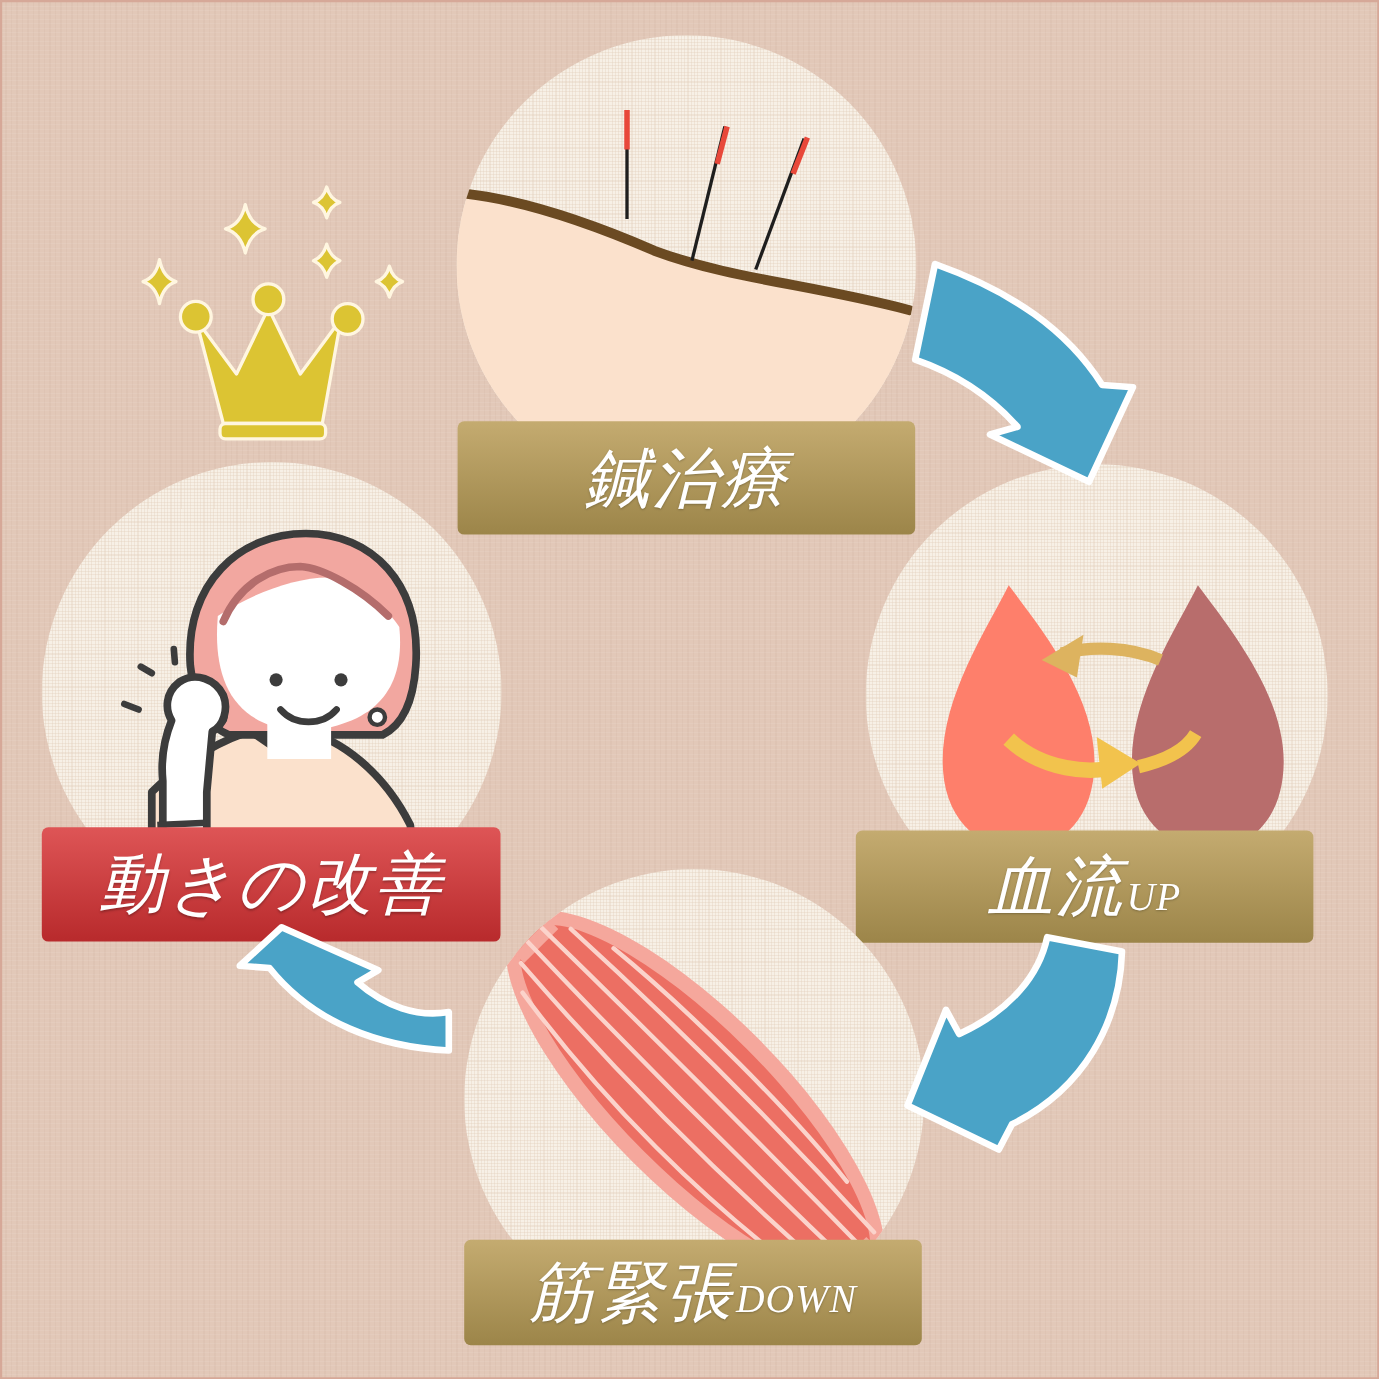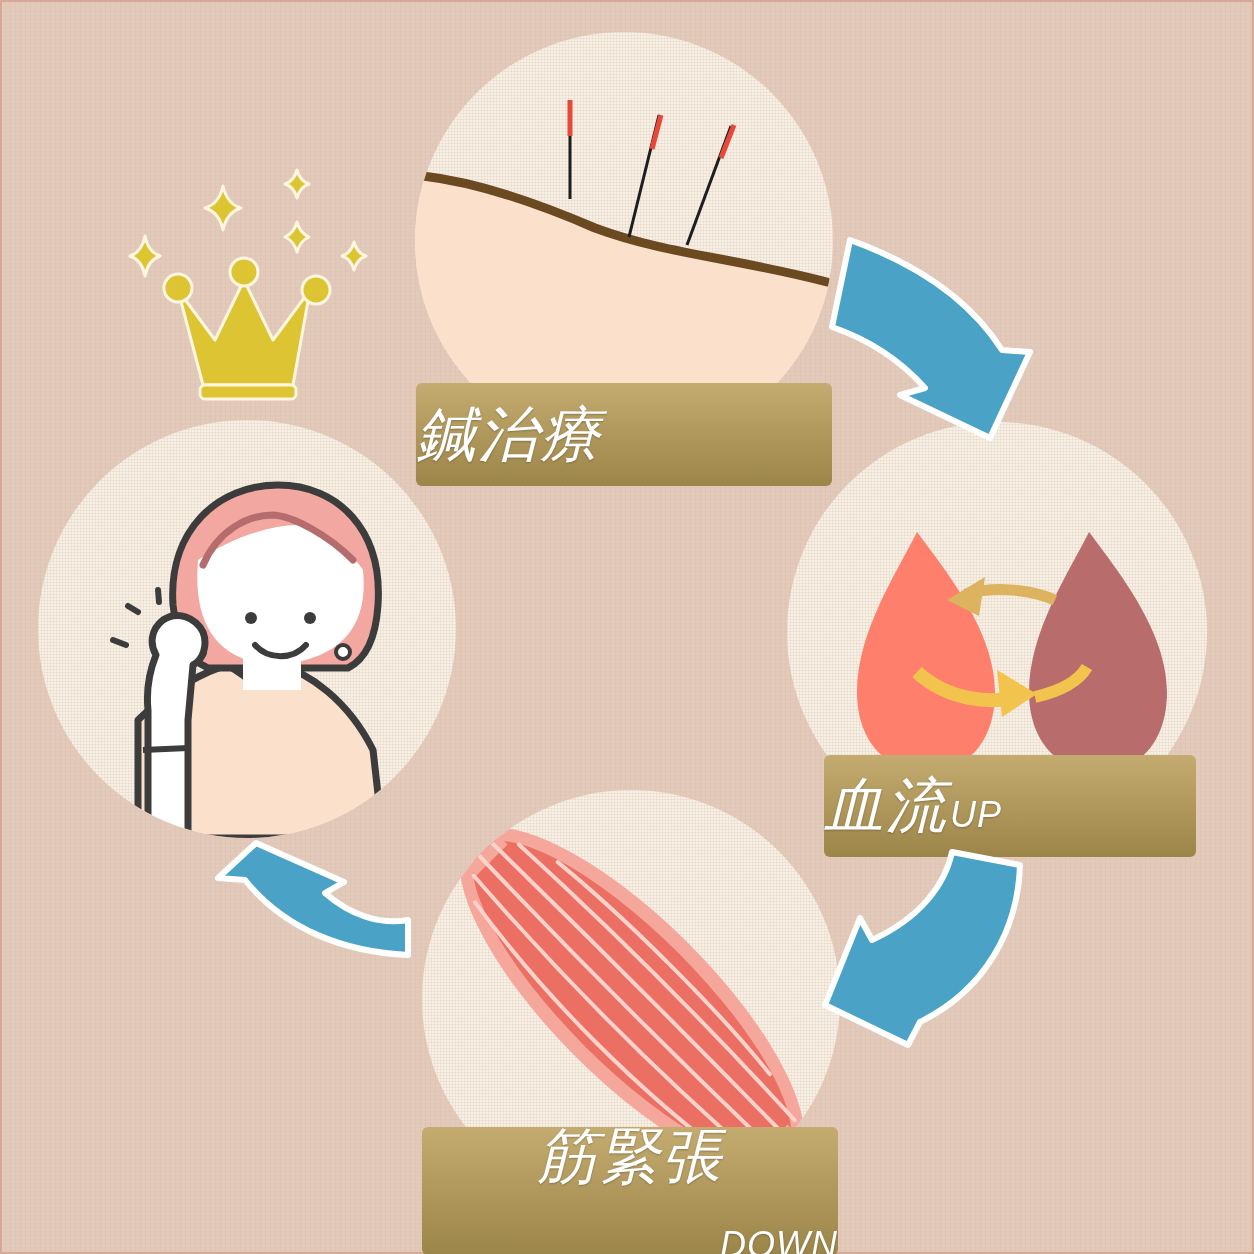--- a/index.html
+++ b/index.html
@@ -19,23 +19,23 @@
   .circle {
     position: absolute; border-radius: 50%;
     background-color: #f7f0e6;
     background-image:
       repeating-linear-gradient(0deg, rgba(225,205,185,0.35) 0 1px, transparent 1px 3px),
       repeating-linear-gradient(90deg, rgba(225,205,185,0.35) 0 1px, transparent 1px 3px);
     overflow: hidden;
   }
   .label {
     position: absolute; border-radius: 6px;
-    display: flex; align-items: center; justify-content: flex-start;
+    display: flex; align-items: center; justify-content: center;
     color: #ffffff; font-style: italic; font-weight: normal;
-    font-family: Liberation Sans, sans-serif;
+    font-family: Liberation Serif, serif;
     letter-spacing: 2px;
     text-shadow: 0 1px 2px rgba(0,0,0,0.25);
   }
   .label.gold {
     background: linear-gradient(180deg, #c4ab70 0%, #9c8549 100%);
   }
   .label.red {
     background: linear-gradient(180deg, #de5556 0%, #b82a2c 100%);
   }
   .label .main { font-size: 60px; line-height: 1; }
@@ -76,21 +76,21 @@
       <path d="M302,110 C282,150 242,210 242,270 C242,320 272,350 312,350 C352,350 380,320 380,270 C380,210 332,150 302,110 Z" fill="#b86d6c"></path>
 
       <path d="M268,178 C240,166 205,165 178,172" stroke="#ddb35f" stroke-width="11" fill="none"></path>
       <polygon points="160,178 198,155 192,194" fill="#ddb35f"></polygon>
 
       <path d="M130,250 C160,278 205,283 230,274" stroke="#f2c34d" stroke-width="14" fill="none"></path>
       <polygon points="250,272 210,248 215,295" fill="#f2c34d"></polygon>
       <path d="M248,275 C270,270 290,262 300,245" stroke="#f2c34d" stroke-width="12" fill="none"></path>
     </svg>
   </div>
-  <div class="label gold" style="left:824px; top:755px; width:372px; height:102px;">
+  <div class="label gold" style="left:778px; top:755px; width:416px; height:102px;">
     <span class="main">血流</span>
     <span class="suffix">UP</span>
   </div>
 
   <div class="circle" style="left:422px; top:790px; width:418px; height:418px;">
     <svg width="418" height="418" viewBox="0 0 418 418">
       <g transform="rotate(-45 210 210)">
         <ellipse cx="210" cy="210" rx="80" ry="230" fill="#f5a79c"></ellipse>
         <ellipse cx="210" cy="210" rx="66" ry="215" fill="#ec6f63"></ellipse>
         <rect x="188" y="-28" width="44" height="40" fill="#f5a79c"></rect>
@@ -99,21 +99,21 @@
           <path d="M168,30 C150,150 150,280 168,400"></path>
           <path d="M186,10 C176,150 176,280 186,420"></path>
           <path d="M204,0 C200,150 200,280 204,430"></path>
           <path d="M222,0 C224,150 224,280 222,430"></path>
           <path d="M240,20 C246,150 246,280 240,410"></path>
           <path d="M255,60 C264,150 264,280 255,360"></path>
         </g>
       </g>
     </svg>
   </div>
-  <div class="label gold" style="left:422px; top:1127px; width:416px; height:128px;flex-direction:column;">
+  <div class="label gold" style="left:422px; top:1127px; width:416px; height:96px;">
     <span class="main">筋緊張</span>
     <span class="suffix">DOWN</span>
   </div>
 
   <div class="circle" style="left:38px; top:420px; width:418px; height:418px;">
     <svg width="418" height="418" viewBox="0 0 418 418">
 
       <path d="M100,418 L100,300 C130,270 170,250 190,245 L215,262 L240,245 C270,252 310,280 335,330 L345,418 Z" fill="#fbe1cc" stroke="#3c3c3c" stroke-width="7" stroke-linejoin="round"></path>
 
       <path d="M135,185 C130,110 180,65 240,65 C300,65 345,110 340,185 C338,215 330,238 310,248 L170,248 C150,240 138,215 135,185 Z" fill="#f2a7a0" stroke="#3c3c3c" stroke-width="7"></path>
@@ -133,20 +133,23 @@
       <circle cx="305" cy="232" r="7" fill="#fff" stroke="#3c3c3c" stroke-width="4"></circle>
 
       <path d="M110,418 L110,290 C108,270 112,250 118,235 C112,225 112,210 125,200 C140,190 158,198 165,212 C170,225 165,240 155,245 L150,300 L150,418 Z" fill="#ffffff" stroke="#3c3c3c" stroke-width="7" stroke-linejoin="round"></path>
       <line x1="105" y1="330" x2="150" y2="328" stroke="#3c3c3c" stroke-width="6"></line>
 
       <line x1="90" y1="186" x2="100" y2="192" stroke="#3c3c3c" stroke-width="6" stroke-linecap="round"></line>
       <line x1="120" y1="170" x2="121" y2="182" stroke="#3c3c3c" stroke-width="6" stroke-linecap="round"></line>
       <line x1="75" y1="220" x2="88" y2="225" stroke="#3c3c3c" stroke-width="6" stroke-linecap="round"></line>
     </svg>
   </div>
+  <div class="label red" style="left:38px; top:752px; width:417px; height:104px;">
+    <span class="main">動きの改善</span>
+  </div>
 
   <svg class="abs" width="1254" height="1254" viewBox="0 0 1254 1254" style="pointer-events:none;">
     <g fill="#dcc433" stroke="#fff6e0" stroke-width="3" stroke-linejoin="round">
 
       <path d="M178,290 L215,340 L244,280 L273,340 L310,290 L293,385 L203,385 Z"></path>
       <circle cx="178" cy="288" r="14"></circle>
       <circle cx="244" cy="272" r="14"></circle>
       <circle cx="316" cy="290" r="14"></circle>
       <rect x="200" y="385" width="96" height="14" rx="5"></rect>
 

